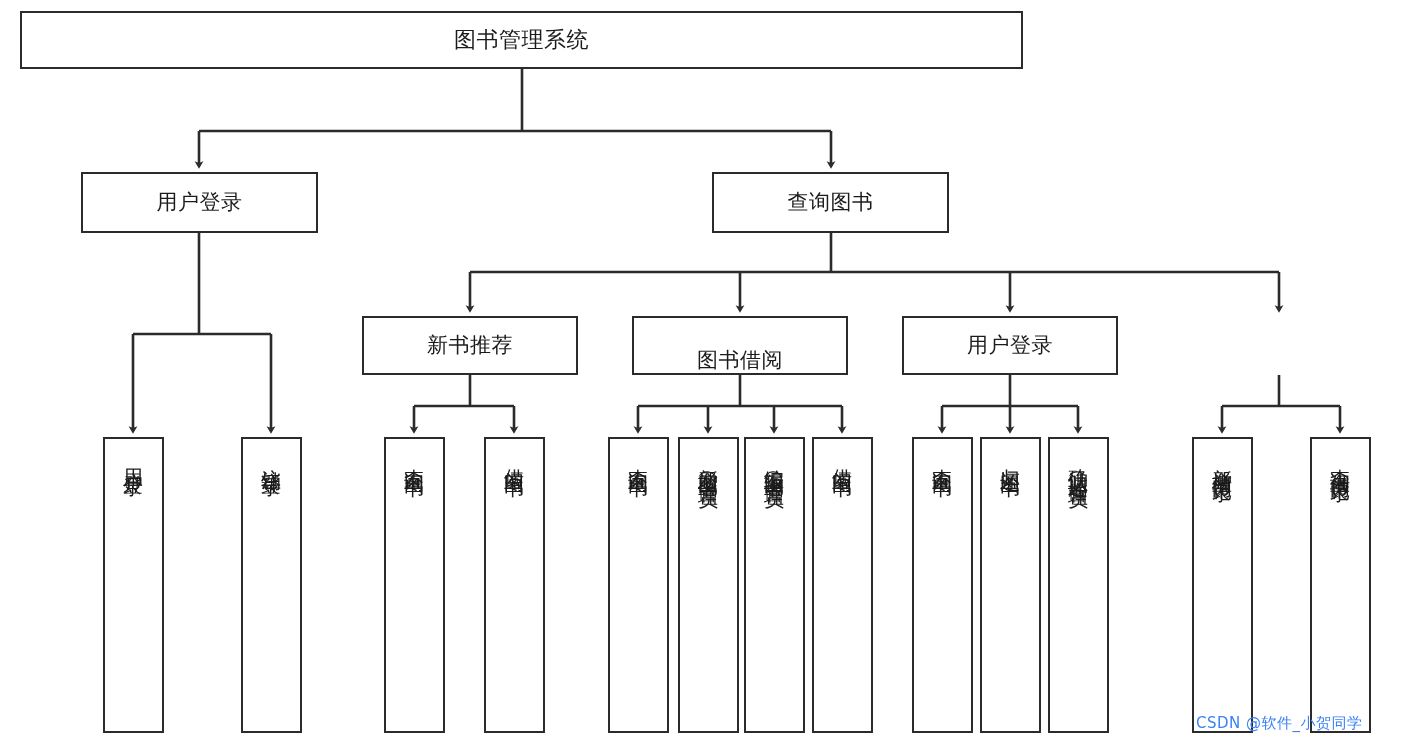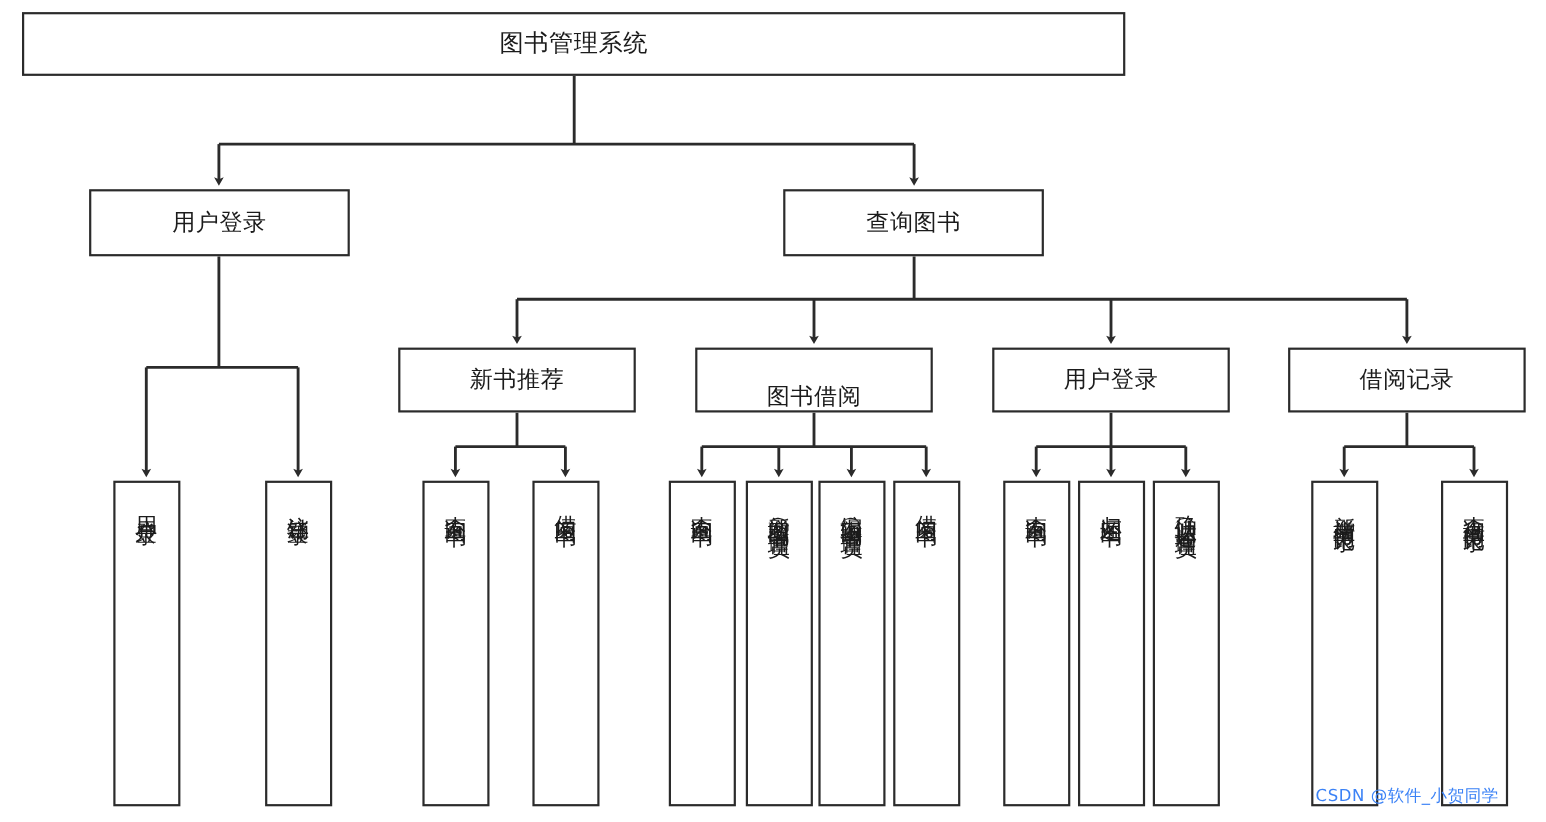--- a/index.html
+++ b/index.html
@@ -142,23 +142,20 @@
 
   <div class="node horizontal" style="left:362px; top:316px; width:216px; height:59px;">
     <span class="node-label">新书推荐</span>
   </div>
   <div class="node horizontal" style="left:632px; top:316px; width:216px; height:59px;align-items:flex-end;">
     <span class="node-label">图书借阅</span>
   </div>
   <div class="node horizontal" style="left:902px; top:316px; width:216px; height:59px;">
     <span class="node-label">用户登录</span>
   </div>
-  <div class="node horizontal" style="left:1171px; top:316px; width:216px; height:59px;">
-    <span class="node-label">借阅记录</span>
-  </div>
 
   <div class="node vertical" style="left:103px; top:437px; width:61px; height:296px;">
     <span class="node-label">用户登录</span>
   </div>
   <div class="node vertical" style="left:241px; top:437px; width:61px; height:296px;">
     <span class="node-label">注销登录</span>
   </div>
 
   <div class="node vertical" style="left:384px; top:437px; width:61px; height:296px;">
     <span class="node-label">查询图书</span>

